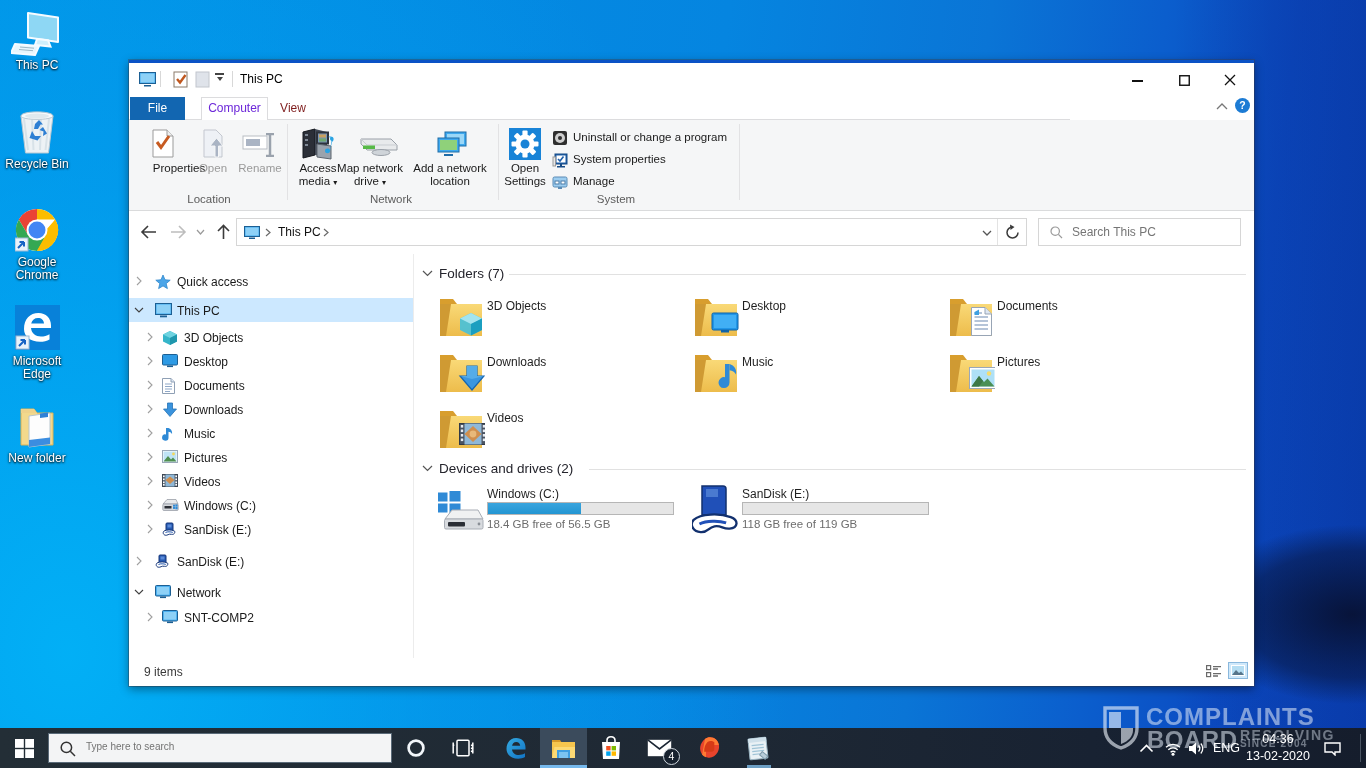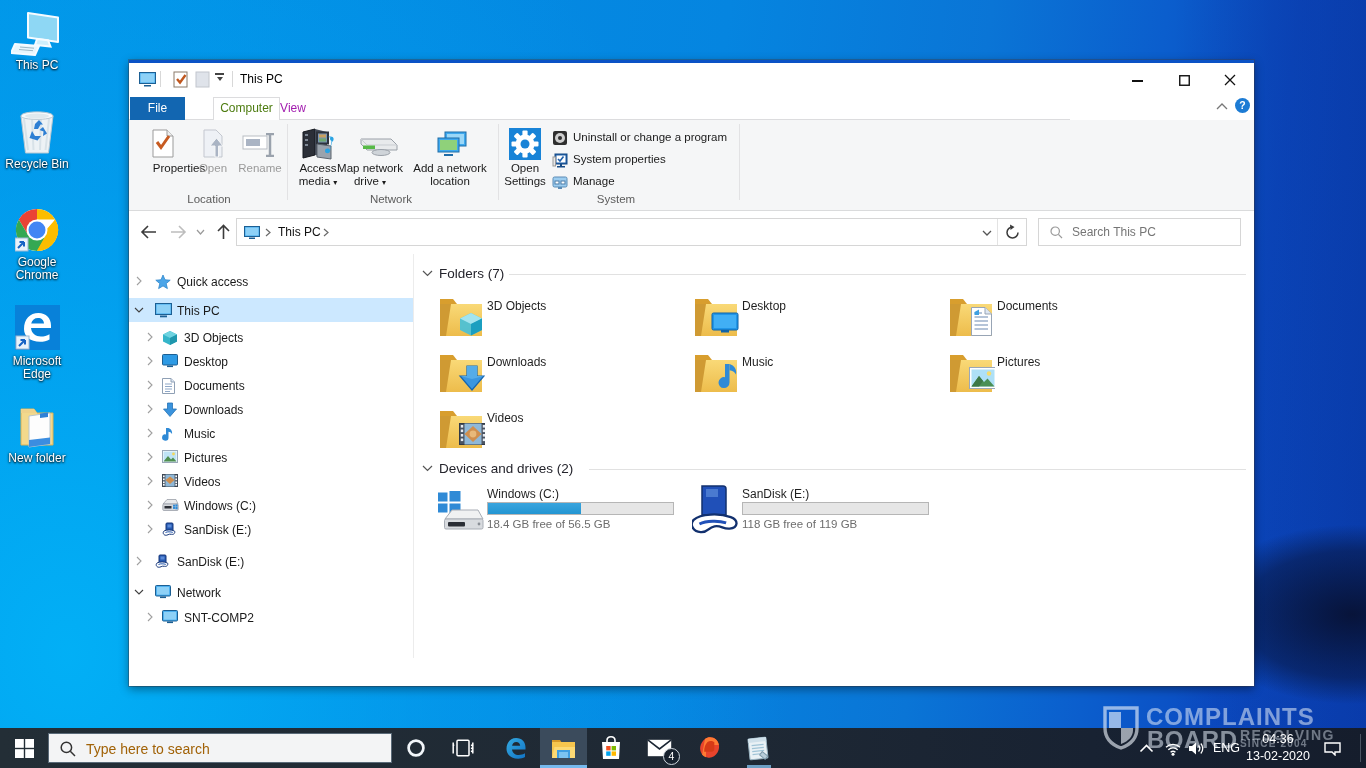--- a/index.html
+++ b/index.html
@@ -121,22 +121,22 @@
  <svg class="abs" style="left:1050px;top:12px;" width="11" height="11" viewBox="0 0 11 11">
         <rect x="0.75" y="0.75" width="9.5" height="9.5" fill="none" stroke="#111" stroke-width="1.4"></rect>
       </svg>
  <svg class="abs" style="left:1095px;top:11px;" width="12" height="12" viewBox="0 0 12 12">
         <path d="M1 1 L11 11 M11 1 L1 11" stroke="#111" stroke-width="1.3"></path>
       </svg>
 </div>
 
 <div class="abs" style="left:0;top:32px;width:941px;height:25px;background:#fff;border-bottom:1px solid #dcdcde;box-sizing:border-box;">
  <div class="abs" style="left:1px;top:2px;width:55px;height:23px;background:#1266b1;color:#fff;text-align:center;line-height:22px;font-size:12px;">File</div>
- <div class="abs" style="left:84px;top:2px;width:67px;height:23px;background:#fff;border:1px solid #dcdcde;border-bottom:none;box-sizing:border-box;text-align:center;line-height:21px;color:#4d7c0f;">Computer</div>
- <div class="abs" style="left:143px;top:2px;width:42px;height:23px;text-align:center;line-height:22px;color:#a21caf;">View</div>
+ <div class="abs" style="left:72px;top:2px;width:67px;height:23px;background:#fff;border:1px solid #dcdcde;border-bottom:none;box-sizing:border-box;text-align:center;line-height:21px;color:#6d28d9;">Computer</div>
+ <div class="abs" style="left:143px;top:2px;width:42px;height:23px;text-align:center;line-height:22px;color:#7f1d1d;">View</div>
  <svg class="abs" style="left:1087px;top:8px;" width="12" height="7" viewBox="0 0 12 7">
         <path d="M1 6 L6 1 L11 6" stroke="#777" stroke-width="1.3" fill="none"></path>
       </svg>
  <svg class="abs" style="left:1106px;top:3px;" width="15" height="15" viewBox="0 0 15 15">
   <circle cx="7.5" cy="7.5" r="7.5" fill="#1c7bd4"></circle>
   <text x="7.5" y="11" font-size="10.5" font-family="Liberation Sans" font-weight="bold" fill="#fff" text-anchor="middle">?</text>
  </svg>
 </div>
 
 <div id="ribbon" class="abs" style="left:0;top:57px;width:1125px;height:91px;background:#f5f6f7;border-bottom:1px solid #dadbdc;box-sizing:border-box;">
@@ -590,20 +590,39 @@
 <g transform="translate(-3,-3.5) scale(1.16)">
           <path d="M4 34 C10 28.5 26 28 36 31.5 C43 34 42.5 41 35 41.5 C29 42 28 38.5 22 39.5 C16 40.5 17 45 10 44.5 C3 44 0.5 37.5 4 34 Z" fill="#fff" stroke="#12306e" stroke-width="2"></path>
 <path d="M9 37.5 C15 34.5 26 34.5 32 36.5" stroke="#2050b8" stroke-width="2.5" fill="none"></path>
         </g>
 </svg>
 <div class="abs tilelabel" style="left:328px;top:233px;">SanDisk (E:)</div>
 <div class="abs" style="left:328px;top:248px;width:187px;height:13px;border:1px solid #b6b6b6;box-sizing:border-box;background:#e6e6e6;"></div>
 <div class="abs subtxt" style="left:328px;top:264px;">118 GB free of 119 GB</div>
 </div>
 
+<div class="abs" style="left:0;top:595px;width:1125px;height:28px;background:#fff;">
+ <div class="abs" style="left:15px;top:7px;font-size:12px;color:#3a3a3a;">9 items</div>
+ <svg class="abs" style="left:1077px;top:7px;" width="16" height="13" viewBox="0 0 16 13">
+  <g fill="none" stroke="#6a6a6a" stroke-width="1.2">
+          <rect x="0.6" y="0.6" width="4" height="4"></rect>
+          <rect x="0.6" y="7.6" width="4" height="4"></rect>
+        </g>
+  <g stroke="#6a6a6a" stroke-width="1.4">
+          <path d="M7 1.6 H15 M7 4 H12 M7 8.6 H15 M7 11 H12"></path>
+        </g>
+ </svg>
+ <div class="abs" style="left:1099px;top:4px;width:20px;height:17px;background:#cfe8fa;border:1px solid #8ab8dd;box-sizing:border-box;">
+  <svg style="position:absolute;left:2px;top:2px;" width="14" height="11" viewBox="0 0 14 11">
+          <rect width="14" height="11" fill="#fff"></rect>
+          <rect x="1" y="1" width="12" height="9" fill="#b5ddf2"></rect>
+          <path d="M1 10 L5 5 L8 8 L10 6.5 L13 10 Z" fill="#56748a"></path>
+        </svg>
+ </div>
+</div>
 </div>
 <div id="wm">
  <svg class="abs" style="left:3px;top:6px;" width="36" height="44" viewBox="0 0 36 44">
   <path d="M2 2 L34 2 L34 22 C34 32 28 38.5 18 42 C8 38.5 2 32 2 22 Z" fill="none" stroke="rgba(235,242,250,0.62)" stroke-width="3.4"></path>
   <path d="M6 6 L18 6 L18 22 L6 22 Z" fill="rgba(235,242,250,0.62)"></path>
   <path d="M18 22 L30 22 L30 24 C30 30 26 35 18 38 Z" fill="rgba(235,242,250,0.62)"></path>
  </svg>
  <div class="abs" style="left:46px;top:3px;font-size:24px;font-weight:bold;letter-spacing:1px;">COMPLAINTS</div>
  <div class="abs" style="left:47px;top:26px;font-size:24px;font-weight:bold;letter-spacing:0.5px;">BOARD</div>
  <div class="abs" style="left:140px;top:27px;font-size:14px;font-weight:bold;letter-spacing:1.5px;opacity:.8;">RESOLVING</div>
@@ -617,21 +636,21 @@
         <rect x="10.2" y="0" width="8.8" height="8.8"></rect>
         <rect x="0" y="10.2" width="8.8" height="8.8"></rect>
         <rect x="10.2" y="10.2" width="8.8" height="8.8"></rect>
       </g>
     </svg>
  <div class="abs" style="left:48px;top:5px;width:344px;height:30px;background:#f3f4f5;border:1px solid #5a6a78;box-sizing:border-box;">
   <svg class="abs" style="left:11px;top:7px;" width="16" height="16" viewBox="0 0 16 16">
         <circle cx="6.4" cy="6.4" r="5.2" stroke="#333" fill="none" stroke-width="1.5"></circle>
         <path d="M10.3 10.3 L15 15" stroke="#333" stroke-width="1.5"></path>
       </svg>
-  <div class="abs" style="left:37px;top:7px;font-size:14px;color:#a16207;">Type here to search</div>
+  <div class="abs" style="left:37px;top:7px;font-size:10px;color:#737373;">Type here to search</div>
  </div>
  <svg class="abs" style="left:406px;top:10px;" width="20" height="20" viewBox="0 0 20 20">
       <circle cx="10" cy="10" r="7.4" stroke="#f2f6fa" stroke-width="2.7" fill="none"></circle>
     </svg>
  <svg class="abs" style="left:452px;top:11px;" width="22" height="18" viewBox="0 0 22 18">
       <g stroke="#fff" stroke-width="1.5" fill="none">
         <rect x="5" y="1.2" width="12" height="15.6" rx="1"></rect>
         <path d="M1.2 3.5 L1.2 14.5 M20.8 3.5 L20.8 14.5"></path>
       </g>
       <g fill="#fff">

